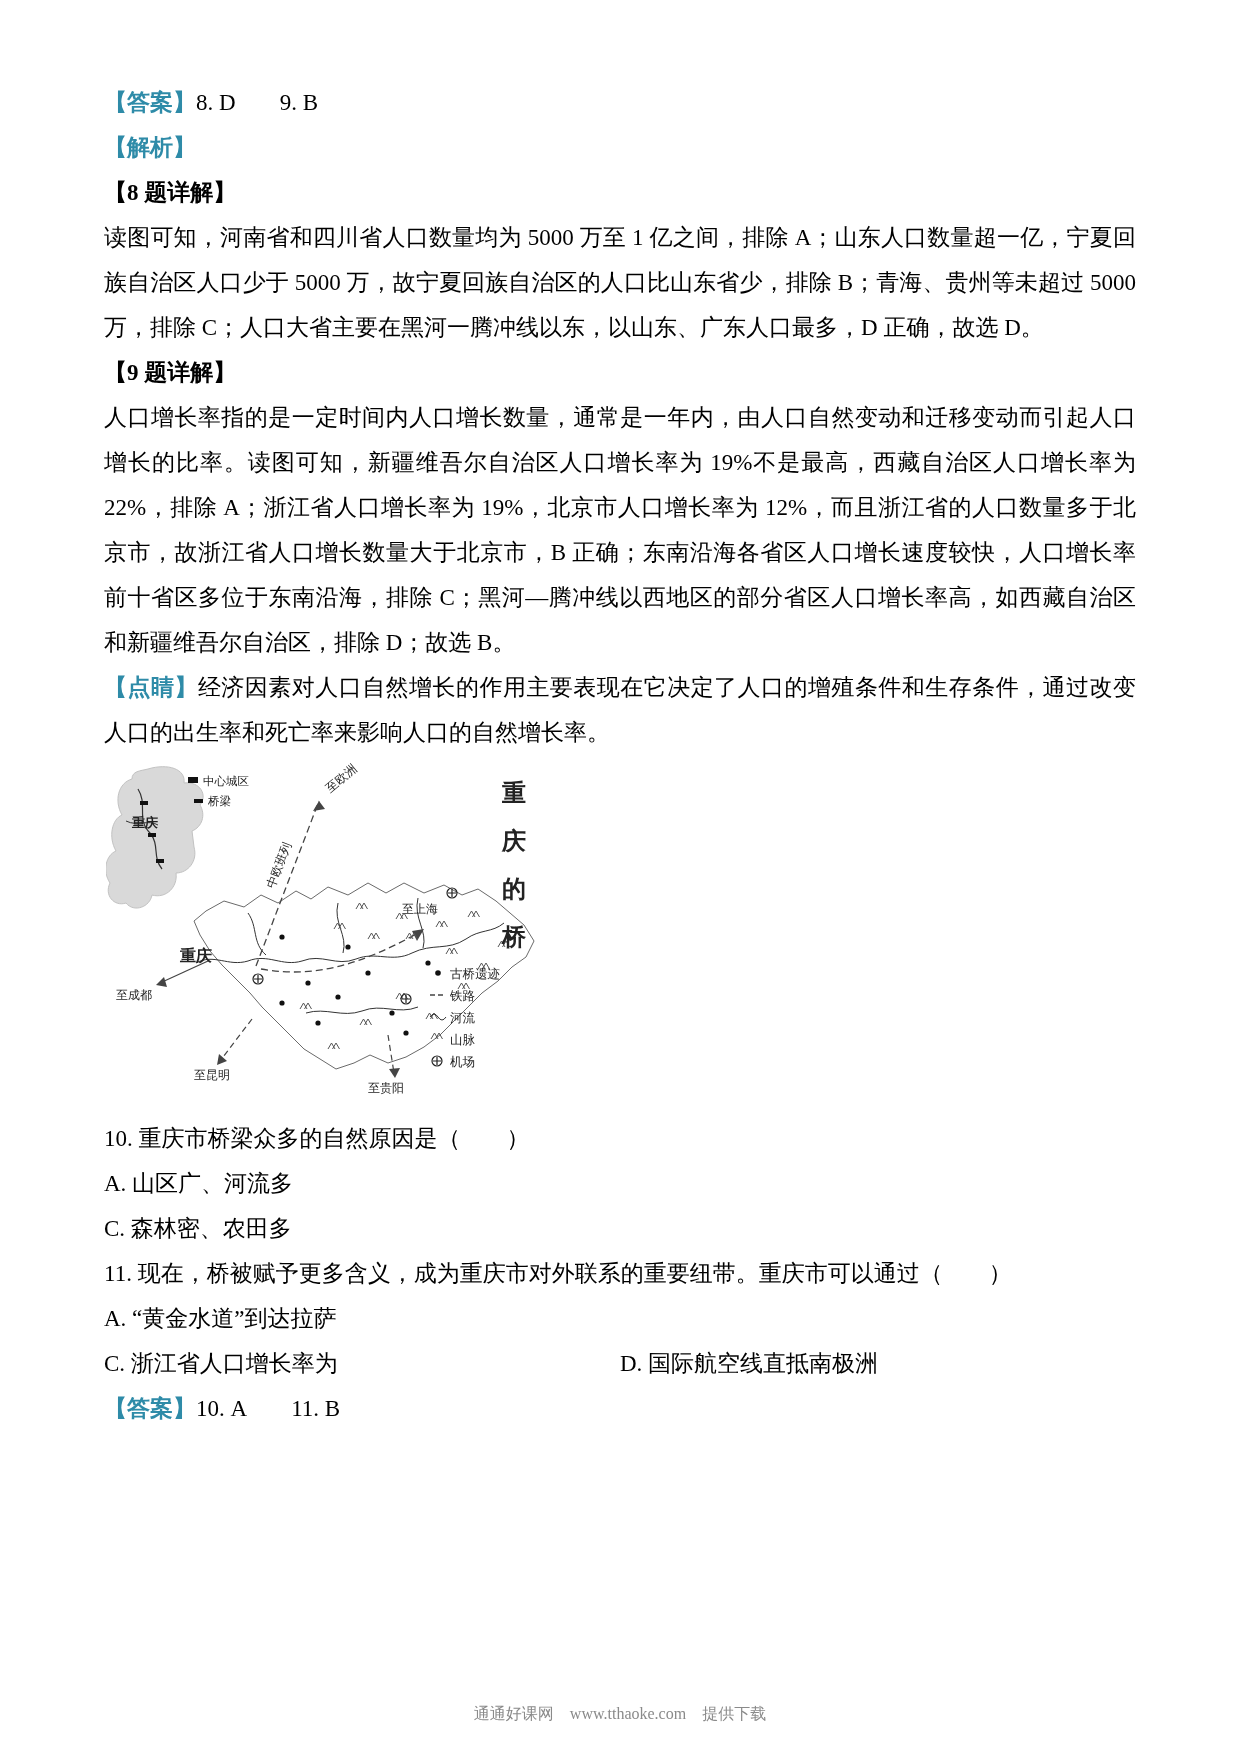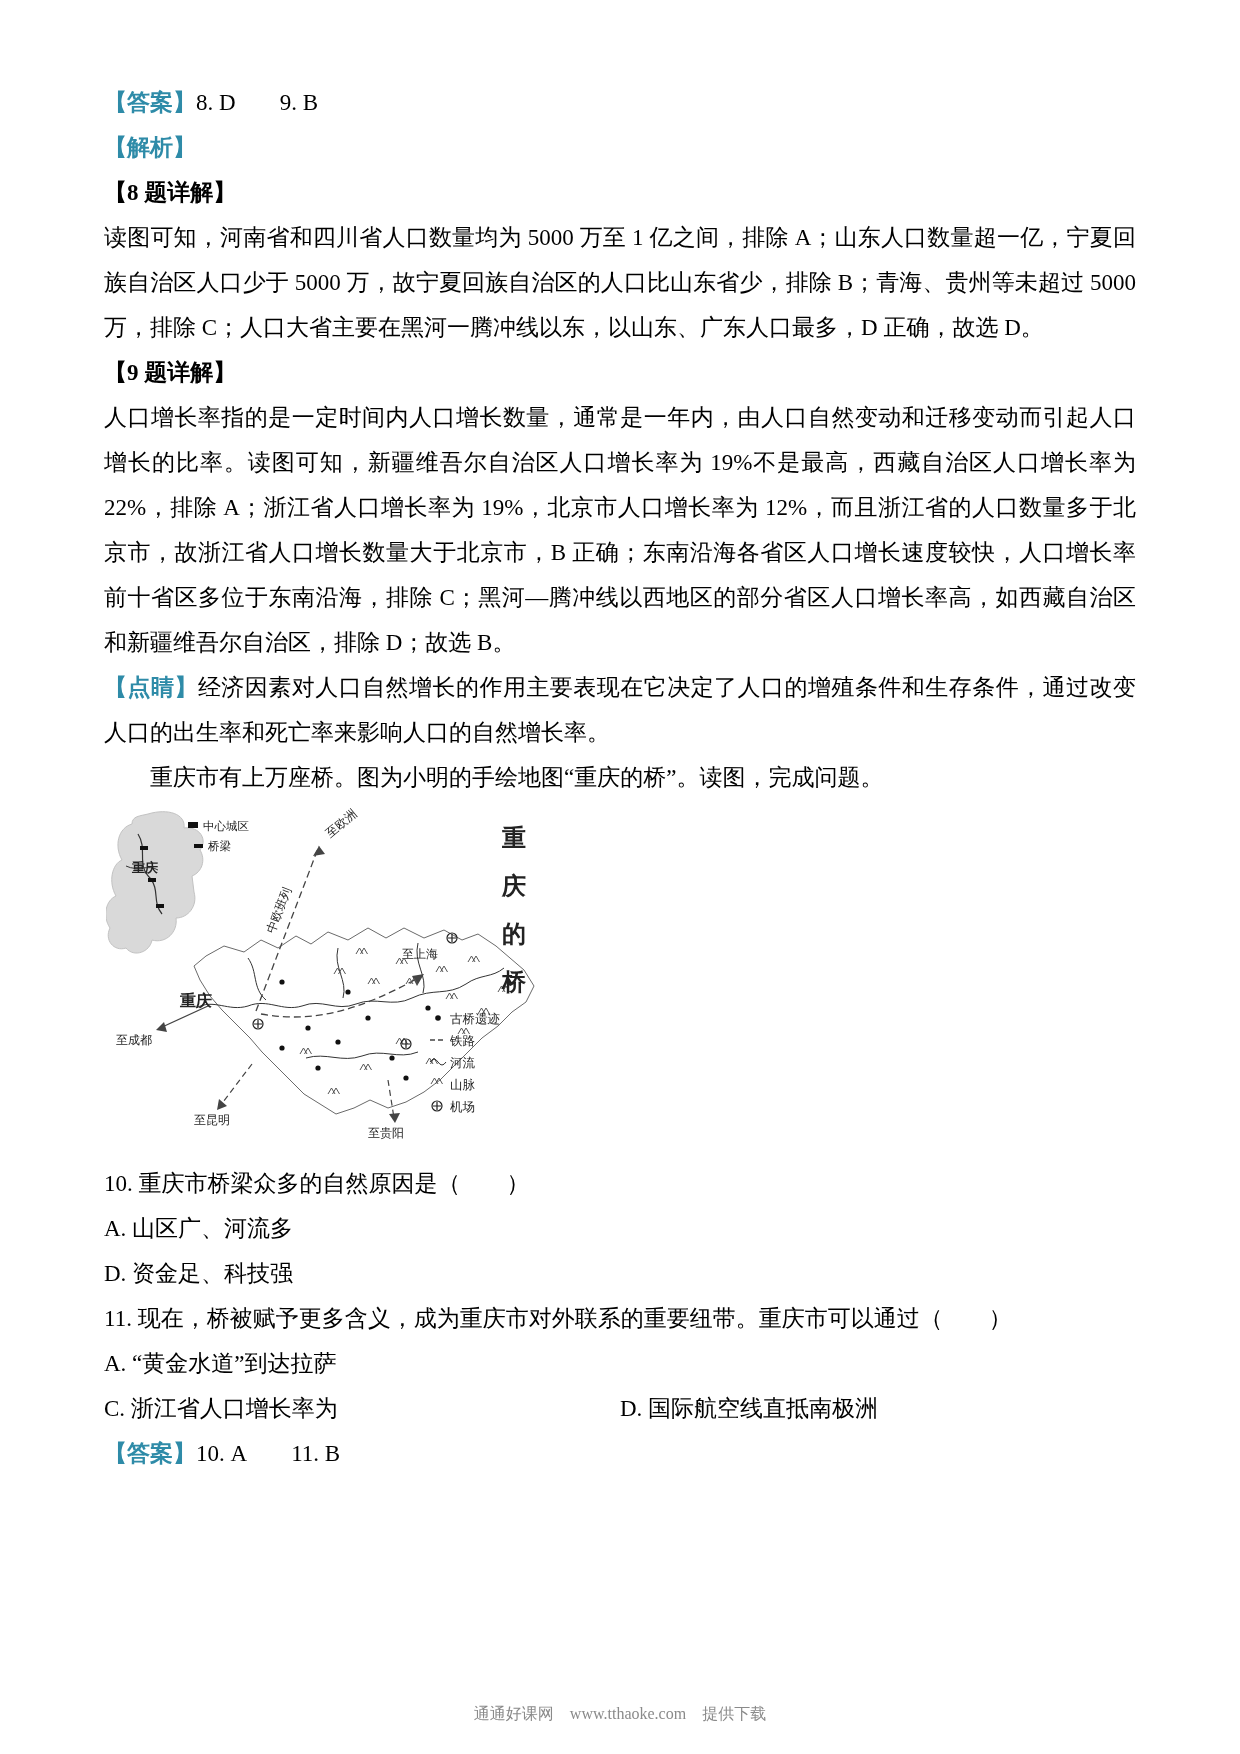--- a/index.html
+++ b/index.html
@@ -39,21 +39,20 @@
   <p class="para"><span class="tag">【解析】</span></p>
 
   <p class="para head-bold">【8 题详解】</p>
   <p class="para">读图可知，河南省和四川省人口数量均为 5000 万至 1 亿之间，排除 A；山东人口数量超一亿，宁夏回族自治区人口少于 5000 万，故宁夏回族自治区的人口比山东省少，排除 B；青海、贵州等未超过 5000 万，排除 C；人口大省主要在黑河一腾冲线以东，以山东、广东人口最多，D 正确，故选 D。</p>
 
   <p class="para head-bold">【9 题详解】</p>
   <p class="para">人口增长率指的是一定时间内人口增长数量，通常是一年内，由人口自然变动和迁移变动而引起人口增长的比率。读图可知，新疆维吾尔自治区人口增长率为 19%不是最高，西藏自治区人口增长率为 22%，排除 A；浙江省人口增长率为 19%，北京市人口增长率为 12%，而且浙江省的人口数量多于北京市，故浙江省人口增长数量大于北京市，B 正确；东南沿海各省区人口增长速度较快，人口增长率前十省区多位于东南沿海，排除 C；黑河—腾冲线以西地区的部分省区人口增长率高，如西藏自治区和新疆维吾尔自治区，排除 D；故选 B。</p>
 
   <p class="para"><span class="tag">【点睛】</span><span>经济因素对人口自然增长的作用主要表现在它决定了人口的增殖条件和生存条件，通过改变人口的出生率和死亡率来影响人口的自然增长率。</span></p>
 
-  <p class="para indent">重庆市有上万座桥。图为小明的手绘地图“重庆的桥”。读图，完成问题。</p>
 
   <div class="map-wrap">
     <svg width="475" height="336" viewBox="0 0 475 336">
       <defs>
         <path id="mtn" d="M0,6 L3.5,0 L7,6 M4.5,6 L8,0 L11.5,6" stroke="#555" stroke-width="1" fill="none"></path>
       </defs>
 
       <g>
         <path d="M42,8 C62,2 80,8 78,22 C94,20 102,34 94,44 C100,54 96,66 86,70 L88,86 C92,100 82,112 70,112 C72,126 60,138 46,134 C44,146 28,152 20,142 C8,146 -2,134 4,122 C-4,110 0,94 10,90 C2,76 6,58 16,54 C8,40 12,22 26,18 C26,10 34,10 42,8 Z" fill="#d9d9d9" stroke="#c2c2c2" stroke-width="1"></path>
         <path d="M32,28 C42,44 30,58 44,72 C54,84 46,96 56,108" stroke="#333" stroke-width="1.2" fill="none"></path>
@@ -182,21 +181,21 @@
         <text x="344" y="305">机场</text>
       </g>
     </svg>
   </div>
 
   <p class="para">10. 重庆市桥梁众多的自然原因是（　　）</p>
   <div class="opt-grid">
     <div class="opt-cell">A. 山区广、河流多</div>
   </div>
   <div class="opt-grid">
-    <div class="opt-cell">D. 资金足、科技强</div>
+    <div class="opt-cell">C. 森林密、农田多</div>
   </div>
 
   <p class="para">11. 现在，桥被赋予更多含义，成为重庆市对外联系的重要纽带。重庆市可以通过（　　）</p>
   <div class="opt-grid">
     <div class="opt-cell">A. “黄金水道”到达拉萨</div>
   </div>
   <div class="opt-grid">
     <div class="opt-cell">C. 浙江省人口增长率为</div>
     <div class="opt-cell">D. 国际航空线直抵南极洲</div>
   </div>

